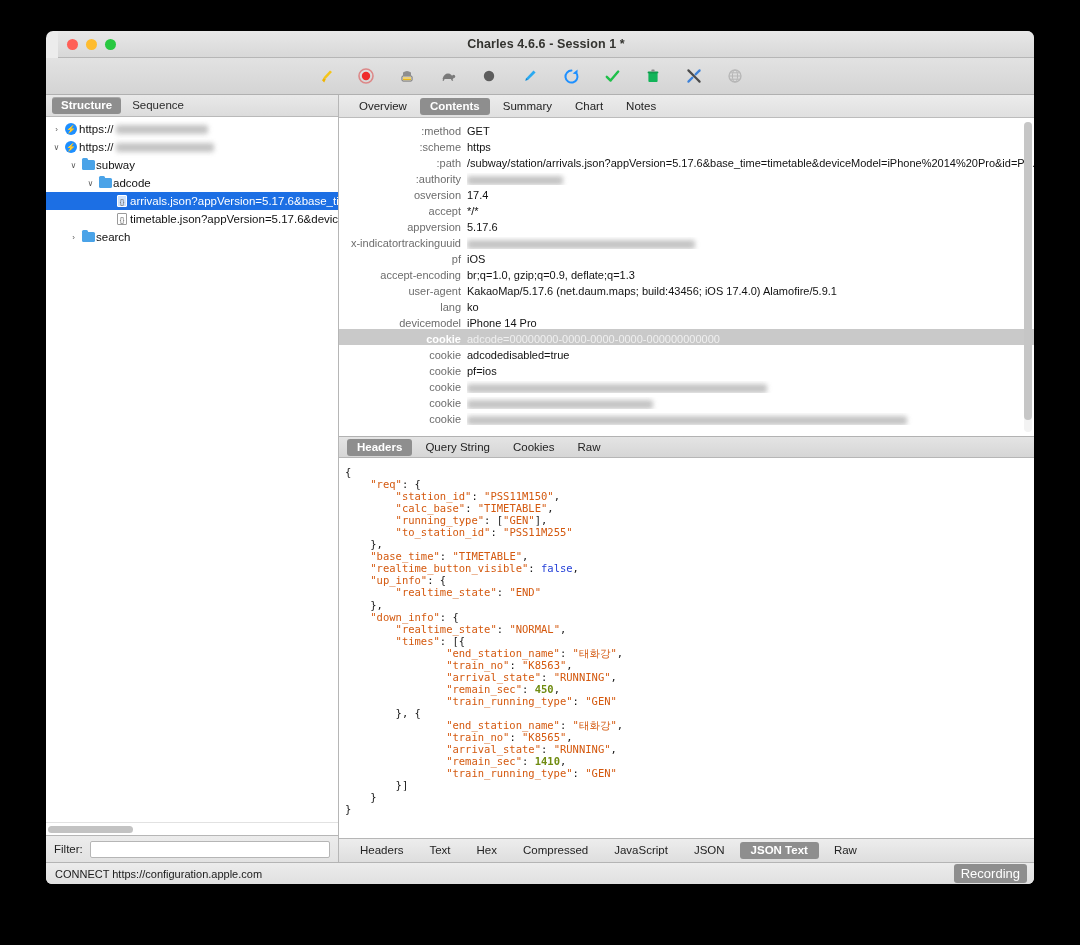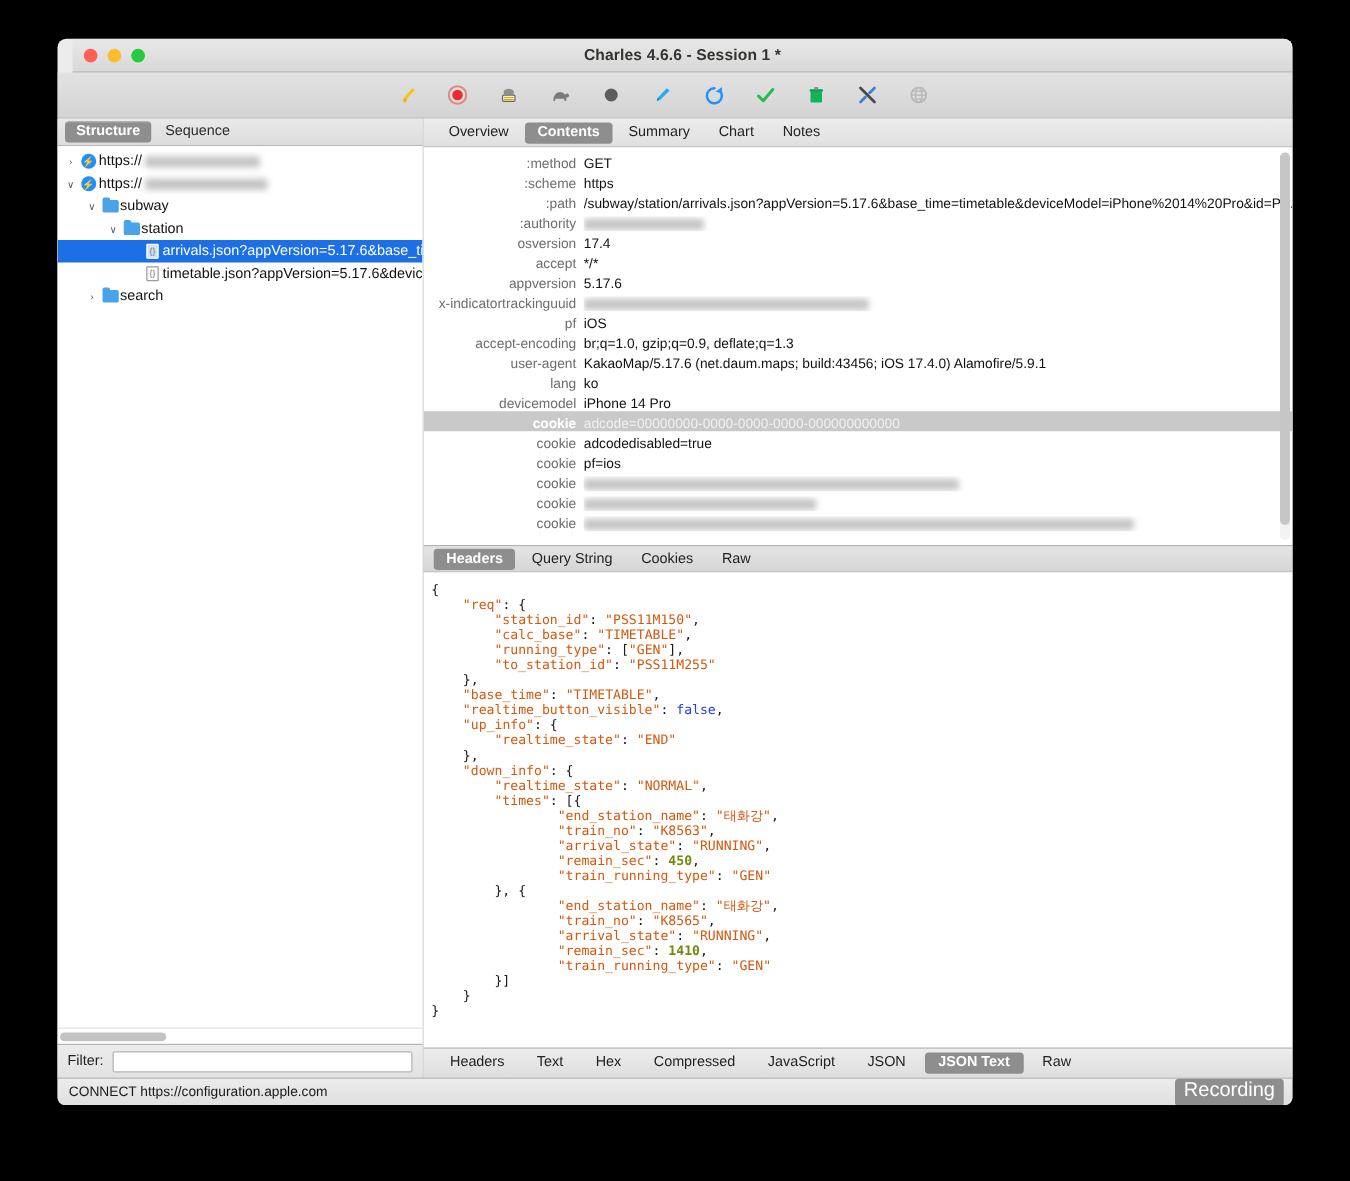--- a/index.html
+++ b/index.html
@@ -199,21 +199,21 @@
   
   .status {
     height: 22px; flex: none;
     background: linear-gradient(#ececec, #e0e0e0);
     border-top: 1px solid #b4b4b4;
     display: flex; align-items: center; justify-content: space-between;
     padding: 0 7px 0 9px;
   }
   .status .msg { font-size: 11px; color: #1a1a1a; }
   .recording {
-    font-size: 16px; color: #fff; background: #8e8e8e;
+    font-size: 13px; color: #fff; background: #8e8e8e;
     padding: 1.5px 7px 2.5px; border-radius: 3px;
   }
 </style>
 </head>
 <body>
 
 <div class="desktop">
   <div class="window">
 
     <div class="titlebar">
@@ -326,21 +326,21 @@
               <span class="ic">
                 <span class="folder"></span>
               </span>
               <span class="lbl">subway</span>
             </div>
             <div class="node" style="padding-left: 38px;">
               <span class="tw">∨</span>
               <span class="ic">
                 <span class="folder"></span>
               </span>
-              <span class="lbl">station</span>
+              <span class="lbl">adcode</span>
             </div>
             <div class="node sel" style="padding-left: 55px;">
               <span class="tw"></span>
               <span class="ic">
                 <span class="doc">{}</span>
               </span>
               <span class="lbl">arrivals.json?appVersion=5.17.6&amp;base_time</span>
             </div>
             <div class="node" style="padding-left: 55px;">
               <span class="tw"></span>

